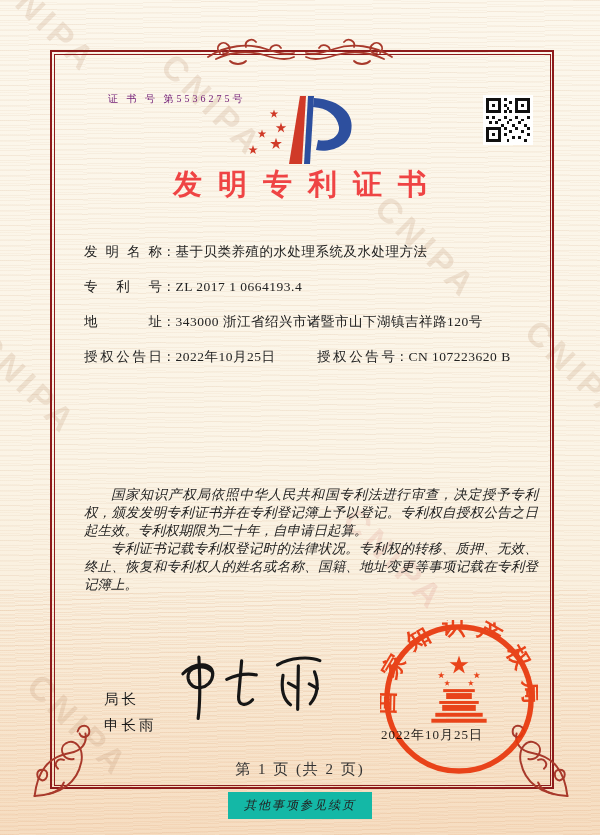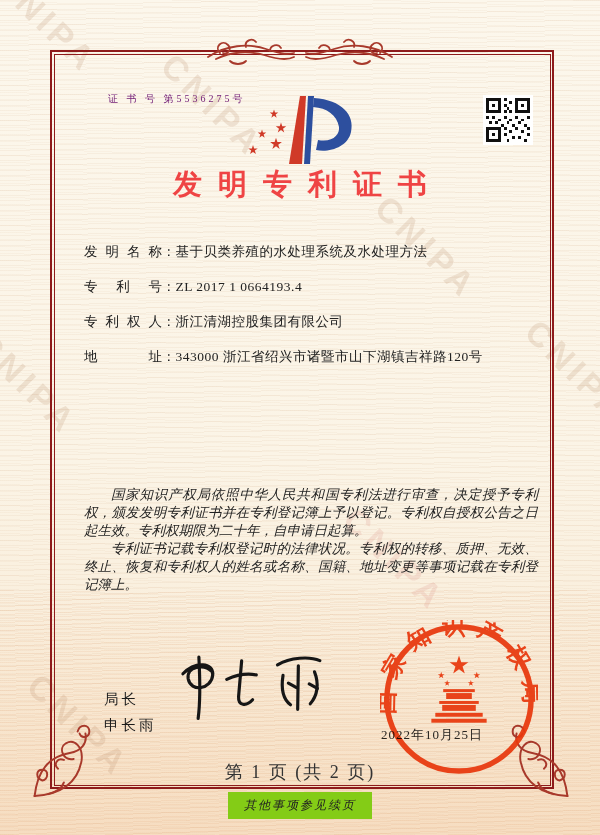--- a/index.html
+++ b/index.html
@@ -35,23 +35,23 @@
       line-height:18px;text-align:justify;font-style:italic;color:#222;}
   .paras p{margin:0;text-indent:2em;}
   .director{position:absolute;left:84px;top:686px;z-index:3;
       font-family:"Liberation Sans","DejaVu Sans",sans-serif;font-size:14.5px;
       letter-spacing:3px;line-height:26px;color:#1c1c1c;font-weight:500;margin-left:20px;}
   .signature{position:absolute;left:162px;top:648px;z-index:3;}
   .seal{position:absolute;left:380px;top:620px;z-index:4;opacity:0.93;}
   .seal-date{position:absolute;left:381px;top:726px;z-index:5;font-size:13px;letter-spacing:1px;
       color:#2a2a2a;mix-blend-mode:multiply;}
   .page-info{position:absolute;left:0;width:600px;top:760px;z-index:3;text-align:center;
-      font-size:18px;letter-spacing:2px;color:#333;}
+      font-size:15px;letter-spacing:2px;color:#333;}
   .cont-note{position:absolute;left:50%;transform:translateX(-50%);top:792px;z-index:3;
-      background:#84cc16;padding:5px 16px;font-size:12px;letter-spacing:2px;color:#222;font-style:italic;}
+      background:#14b8a6;padding:5px 16px;font-size:12px;letter-spacing:2px;color:#222;font-style:italic;}
 </style>
 </head>
 <body>
 
 <div class="waves"></div>
 <div class="waves-warm"></div>
 
 <div class="wm" style="left:-18px;top:2px;">CNIPA</div>
 <div class="wm" style="left:148px;top:86px;">CNIPA</div>
 <div class="wm" style="left:362px;top:228px;">CNIPA</div>
@@ -178,24 +178,25 @@
 <div class="title">发明专利证书</div>
 
 <div class="content">
   <div class="field-row">
     <span class="flabel">发明名称</span><span>：</span><span class="fvalue">基于贝类养殖的水处理系统及水处理方法</span>
   </div>
   <div class="field-row">
     <span class="flabel">专利号</span><span>：</span><span class="fvalue">ZL 2017 1 0664193.4</span>
   </div>
   <div class="field-row">
-    <span class="flabel">专利权人</span><span>：</span><span class="fvalue">浙江清湖控股集团有限公司</span>
-  </div>
-  <div class="field-row">
     <span class="flabel">地址</span><span>：</span><span class="fvalue">343000 浙江省绍兴市诸暨市山下湖镇吉祥路120号</span>
+  </div>
+  <div class="field-row">
+    <span><span class="flabel">授权公告日</span><span>：</span><span class="fvalue">2022年10月25日</span></span>
+    <span class="pair2"><span class="flabel">授权公告号</span><span>：</span><span class="fvalue">CN 107223620 B</span></span>
   </div>
 </div>
 
 <div class="paras">
   <p>国家知识产权局依照中华人民共和国专利法进行审查，决定授予专利权，颁发发明专利证书并在专利登记簿上予以登记。专利权自授权公告之日起生效。专利权期限为二十年，自申请日起算。</p>
   <p>专利证书记载专利权登记时的法律状况。专利权的转移、质押、无效、终止、恢复和专利权人的姓名或名称、国籍、地址变更等事项记载在专利登记簿上。</p>
 </div>
 
 <div class="director">
   <div>局长</div>

